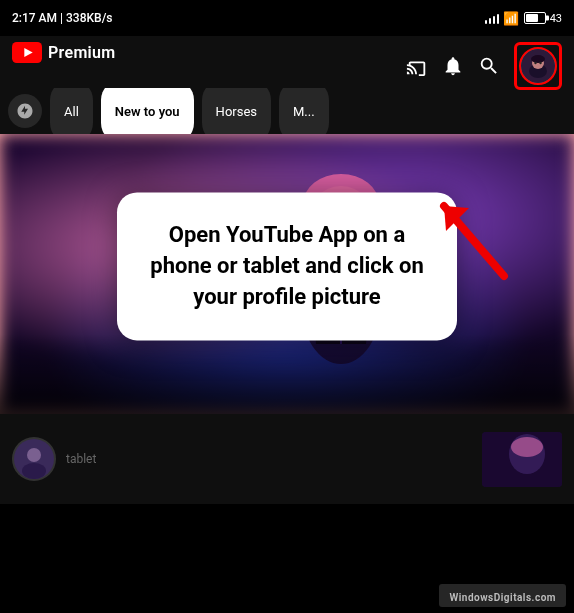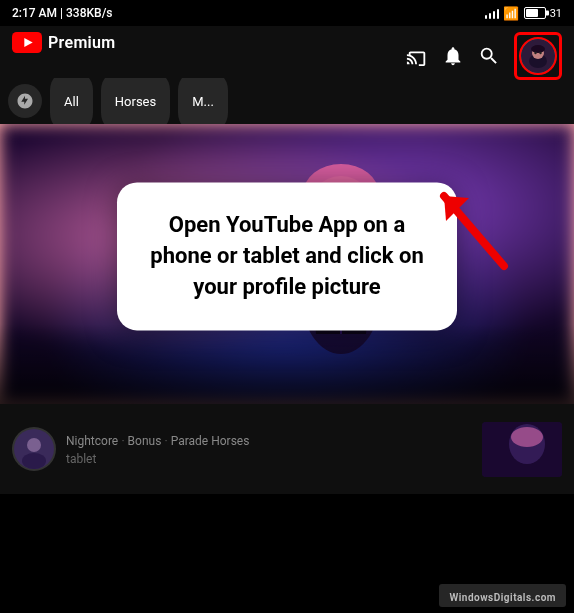--- a/index.html
+++ b/index.html
@@ -13,21 +13,21 @@
       position: relative;
     }
 
     
     .status-bar {
       display: flex;
       justify-content: space-between;
       align-items: center;
       padding: 4px 12px;
       background: #000;
-      height: 26px;
+      height: 36px;
       text-decoration: underline;
     }
     .status-time {
       color: #fff;
       font-size: 12px;
       font-weight: 500;
     }
     .status-icons {
       display: flex;
       align-items: center;
@@ -299,21 +299,21 @@
     <div class="signal-bars">
       <span style="height:4px"></span>
       <span style="height:6px"></span>
       <span style="height:8px"></span>
       <span style="height:10px"></span>
     </div>
     <span style="color:#fff;font-size:13px;">📶</span>
     <div class="battery-icon">
       <div class="battery-fill"></div>
     </div>
-    <span style="color:#fff;font-size:11px;">31</span>
+    <span style="color:#fff;font-size:11px;">43</span>
   </div>
 </div>
 
 <div class="header">
   <div class="logo-area">
 
     <svg class="yt-logo" viewBox="0 0 90 63" xmlns="http://www.w3.org/2000/svg">
       <rect width="90" height="63" rx="14" fill="#FF0000"></rect>
       <polygon points="37,18 37,45 62,31.5" fill="#FFFFFF"></polygon>
     </svg>
@@ -356,20 +356,21 @@
   </div>
 </div>
 
 <div class="filter-row">
   <div class="explore-btn">
     <svg width="18" height="18" viewBox="0 0 24 24" fill="#aaa">
       <path d="M12 2C6.48 2 2 6.48 2 12s4.48 10 10 10 10-4.48 10-10S17.52 2 12 2zm-1 15v-4H7l5-8v4h4l-5 8z"></path>
     </svg>
   </div>
   <div class="chip">All</div>
+  <div class="chip active">New to you</div>
   <div class="chip">Horses</div>
   <div class="chip">M...</div>
 </div>
 
 <div class="main-content">
   <div class="bg-blur"></div>
 
   <svg class="anime-figure" viewBox="0 0 180 220" xmlns="http://www.w3.org/2000/svg">
 
     <ellipse cx="90" cy="160" rx="40" ry="60" fill="#1a0830" opacity="0.8"></ellipse>
@@ -413,27 +414,20 @@
 
 <div class="bottom-content">
   <div class="bottom-thumb">
     <svg width="40" height="40" viewBox="0 0 40 40" xmlns="http://www.w3.org/2000/svg">
       <circle cx="20" cy="20" r="20" fill="#3a2a5a"></circle>
       <circle cx="20" cy="16" r="7" fill="#7a6090"></circle>
       <ellipse cx="20" cy="32" rx="12" ry="8" fill="#2a1a4a"></ellipse>
     </svg>
   </div>
   <div class="bottom-info">
-    <div class="bottom-title">
-      <span style="color:#888;font-size:12px;">Nightcore</span>
-      <span style="color:#555;font-size:12px;">  ·  </span>
-      <span style="color:#888;font-size:12px;">Bonus</span>
-      <span style="color:#555;font-size:12px;">  ·  </span>
-      <span style="color:#888;font-size:12px;">Parade Horses</span>
-    </div>
     <div class="bottom-sub">tablet</div>
   </div>
 
   <div style="width:80px;height:55px;background:#1a1030;border-radius:4px;flex-shrink:0;overflow:hidden;">
     <svg width="80" height="55" viewBox="0 0 80 55" xmlns="http://www.w3.org/2000/svg">
       <rect width="80" height="55" fill="#1a0830"></rect>
       <ellipse cx="45" cy="22" rx="18" ry="20" fill="#3a2060" opacity="0.8"></ellipse>
       <ellipse cx="45" cy="15" rx="16" ry="10" fill="#c060a0" opacity="0.7"></ellipse>
     </svg>
   </div>

